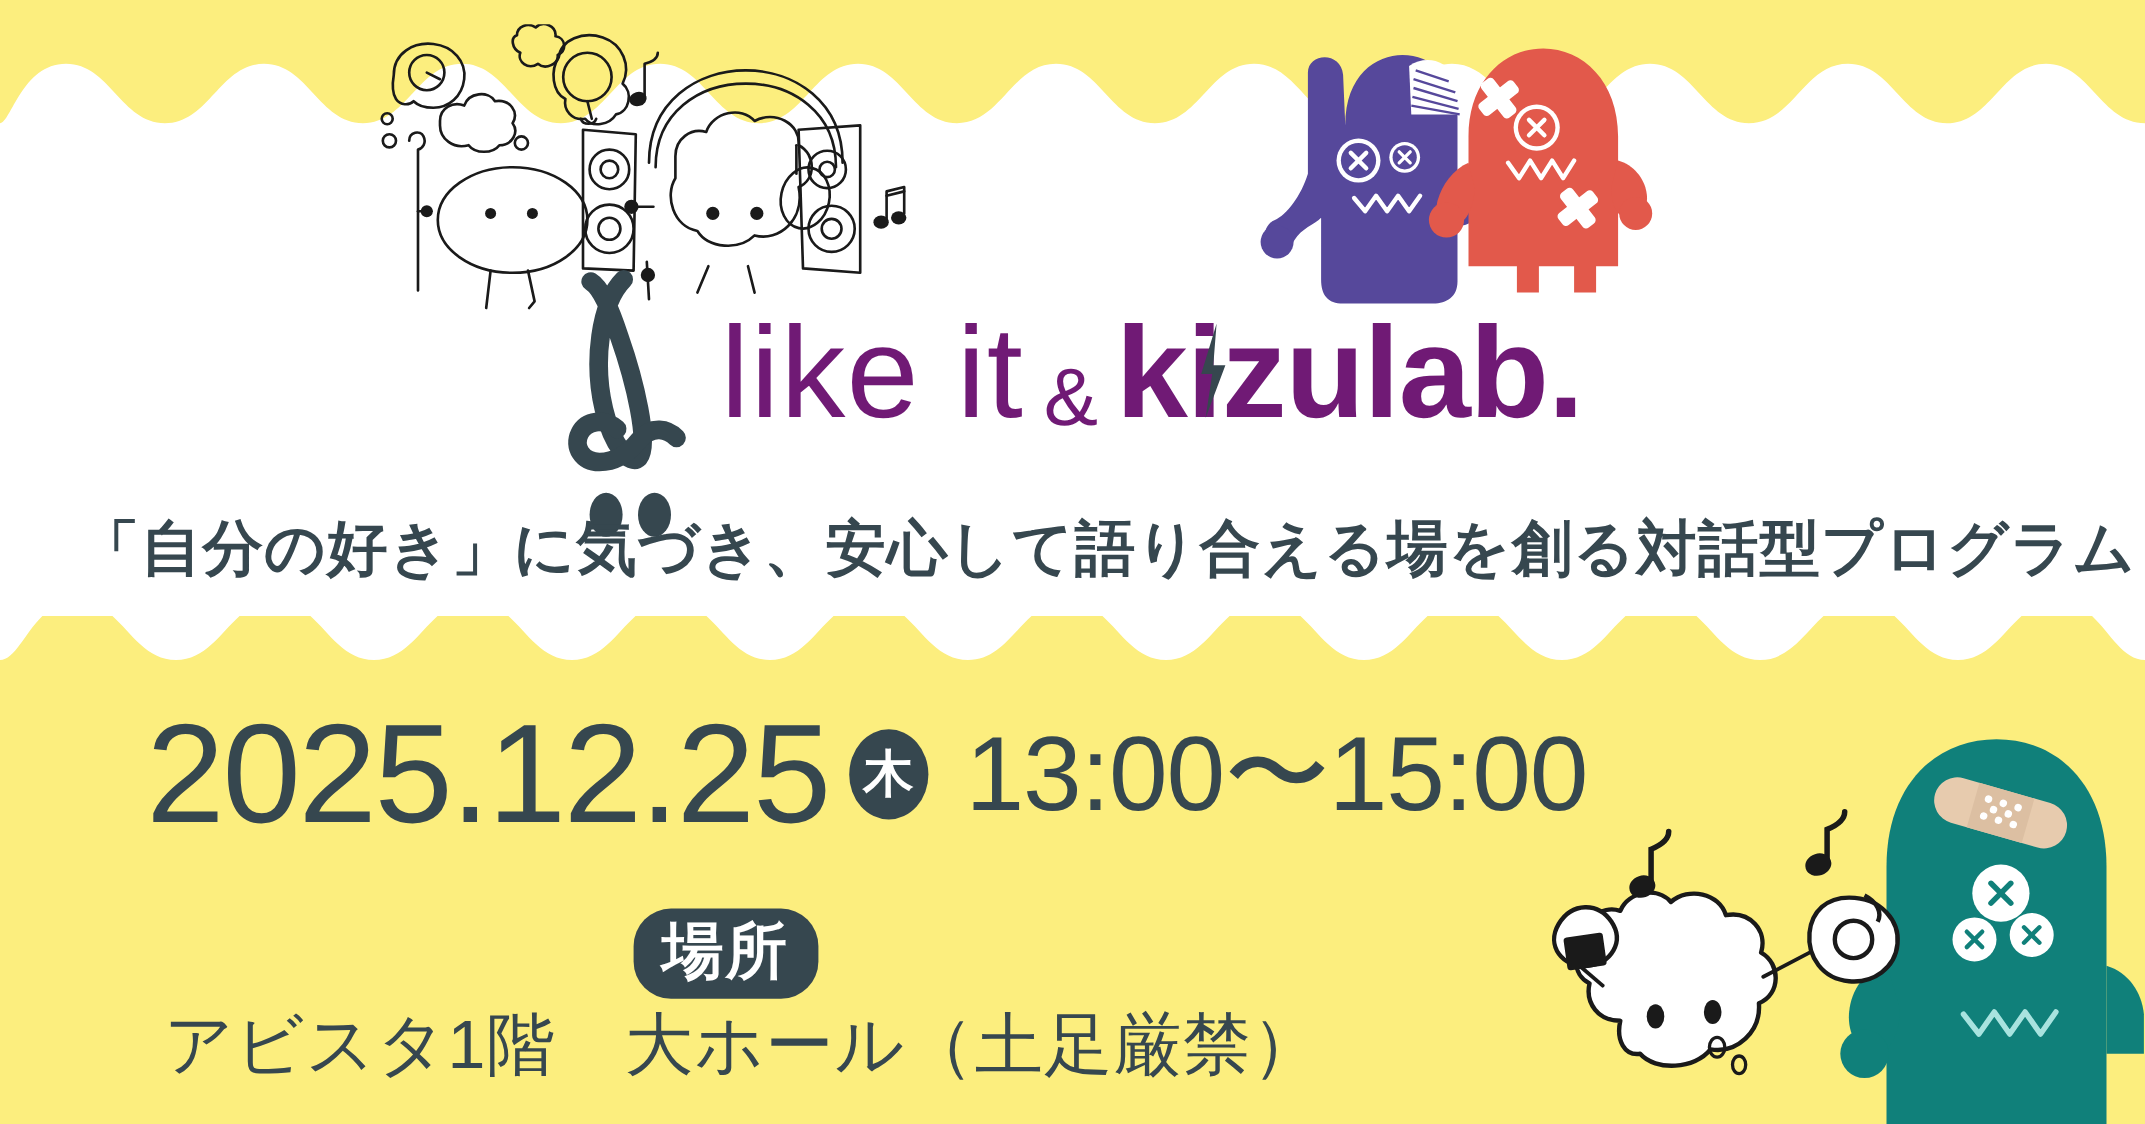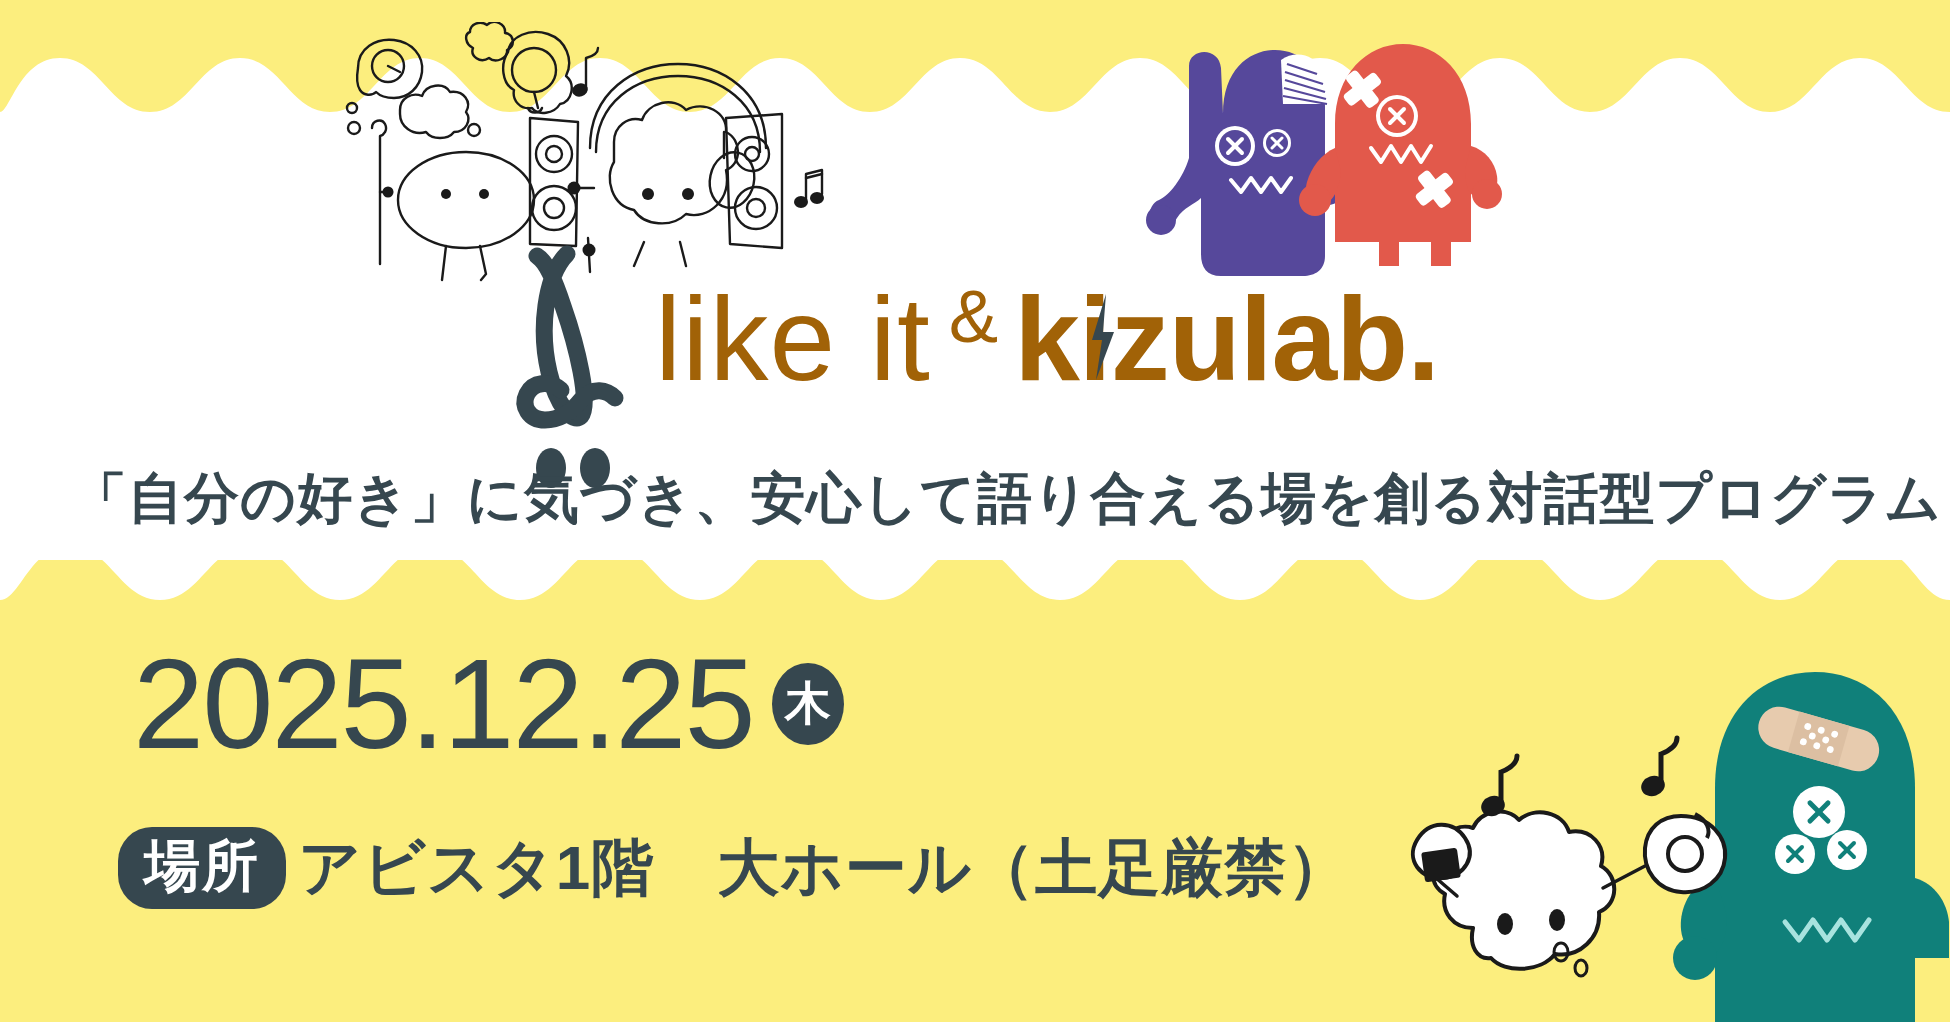--- a/index.html
+++ b/index.html
@@ -28,22 +28,22 @@
   #art-monsters{left:1135px;top:28px;width:370px;height:255px;}
   #art-bottom{left:1395px;top:628px;width:560px;height:394px;}
 
   
   #logo-row{
     position:absolute;left:0;top:258px;width:1950px;height:140px;
     display:flex;align-items:flex-end;justify-content:center;
   }
   #logo-mark{width:118px;height:250px;margin-right:26px;margin-bottom:-96px;flex:none;}
   #wordmark{
-    display:flex;align-items:flex-start;
-    color:#a16207;
+    display:flex;align-items:flex-end;
+    color:#701a75;
     white-space:nowrap;
   }
   .wm-like{
     font-size:118px;line-height:1;font-weight:500;
     letter-spacing:1px;
   }
   .wm-amp{
     font-size:74px;line-height:1;font-weight:400;
     margin:0 16px 0 18px;
   }
@@ -85,33 +85,33 @@
     margin-left:18px;margin-right:34px;flex:none;
   }
   #day-badge span{color:#ffffff;}
   #time-text{
     font-size:96px;line-height:1;font-weight:500;letter-spacing:-1px;
   }
 
   
   #venue-row{
     position:absolute;left:118px;top:826px;
-    display:flex;align-items:center;color:#36474F;
+    display:flex;align-items:center;color:#36474F;flex-direction:column;
   }
   #venue-badge{
     background:#36474F;color:#ffffff;
     border-radius:34px;
     padding:6px 26px 10px 26px;
     font-size:56px;font-weight:700;letter-spacing:2px;
     line-height:1.18;
     flex:none;
   }
   #venue-text{
-    font-size:62px;font-weight:700;letter-spacing:1px;
-    margin-left:12px;white-space:nowrap;
+    font-size:62px;font-weight:400;letter-spacing:1px;
+    margin-left:31px;white-space:nowrap;
   }
 </style>
 </head>
 <body>
 
 <div id="flyer">
 
   <div class="band" id="band-top">
     <svg viewBox="0 0 1950 190" preserveAspectRatio="none" aria-hidden="true">
       <rect x="0" y="0" width="1950" height="190" fill="#FCEE7E"></rect>
@@ -430,20 +430,21 @@
     </div>
   </div>
 
   <div id="subtitle">「自分の好き」に気づき、安心して語り合える場を創る対話型プログラム</div>
 
   <div id="date-row">
     <span id="date-text">2025.12.25</span>
     <span id="day-badge">
       <span>木</span>
     </span>
+    <span id="time-text">13:00〜15:00</span>
   </div>
 
   <div id="venue-row">
     <span id="venue-badge">場所</span>
     <span id="venue-text">アビスタ1階　大ホール（土足厳禁）</span>
   </div>
 
 </div>
 
 </body></html>

